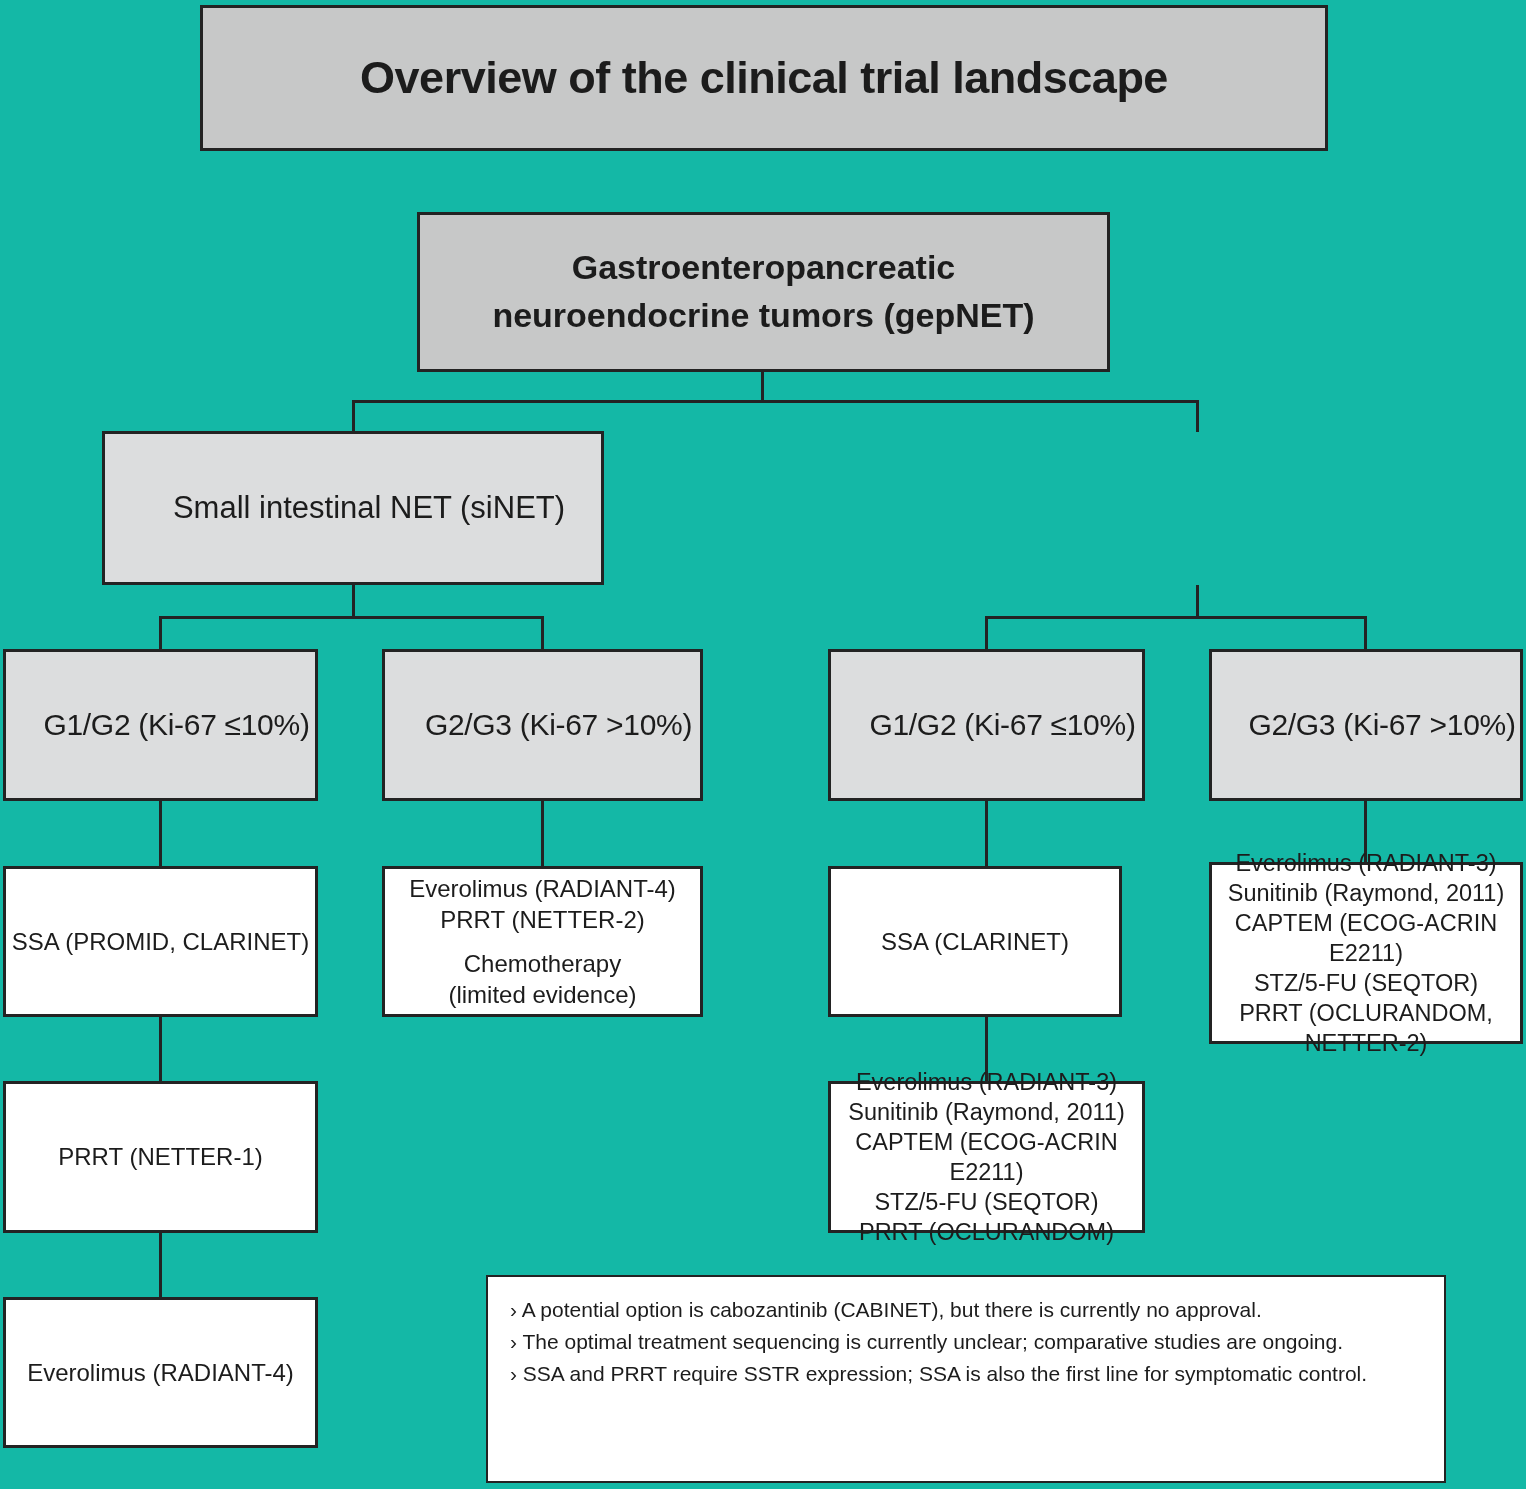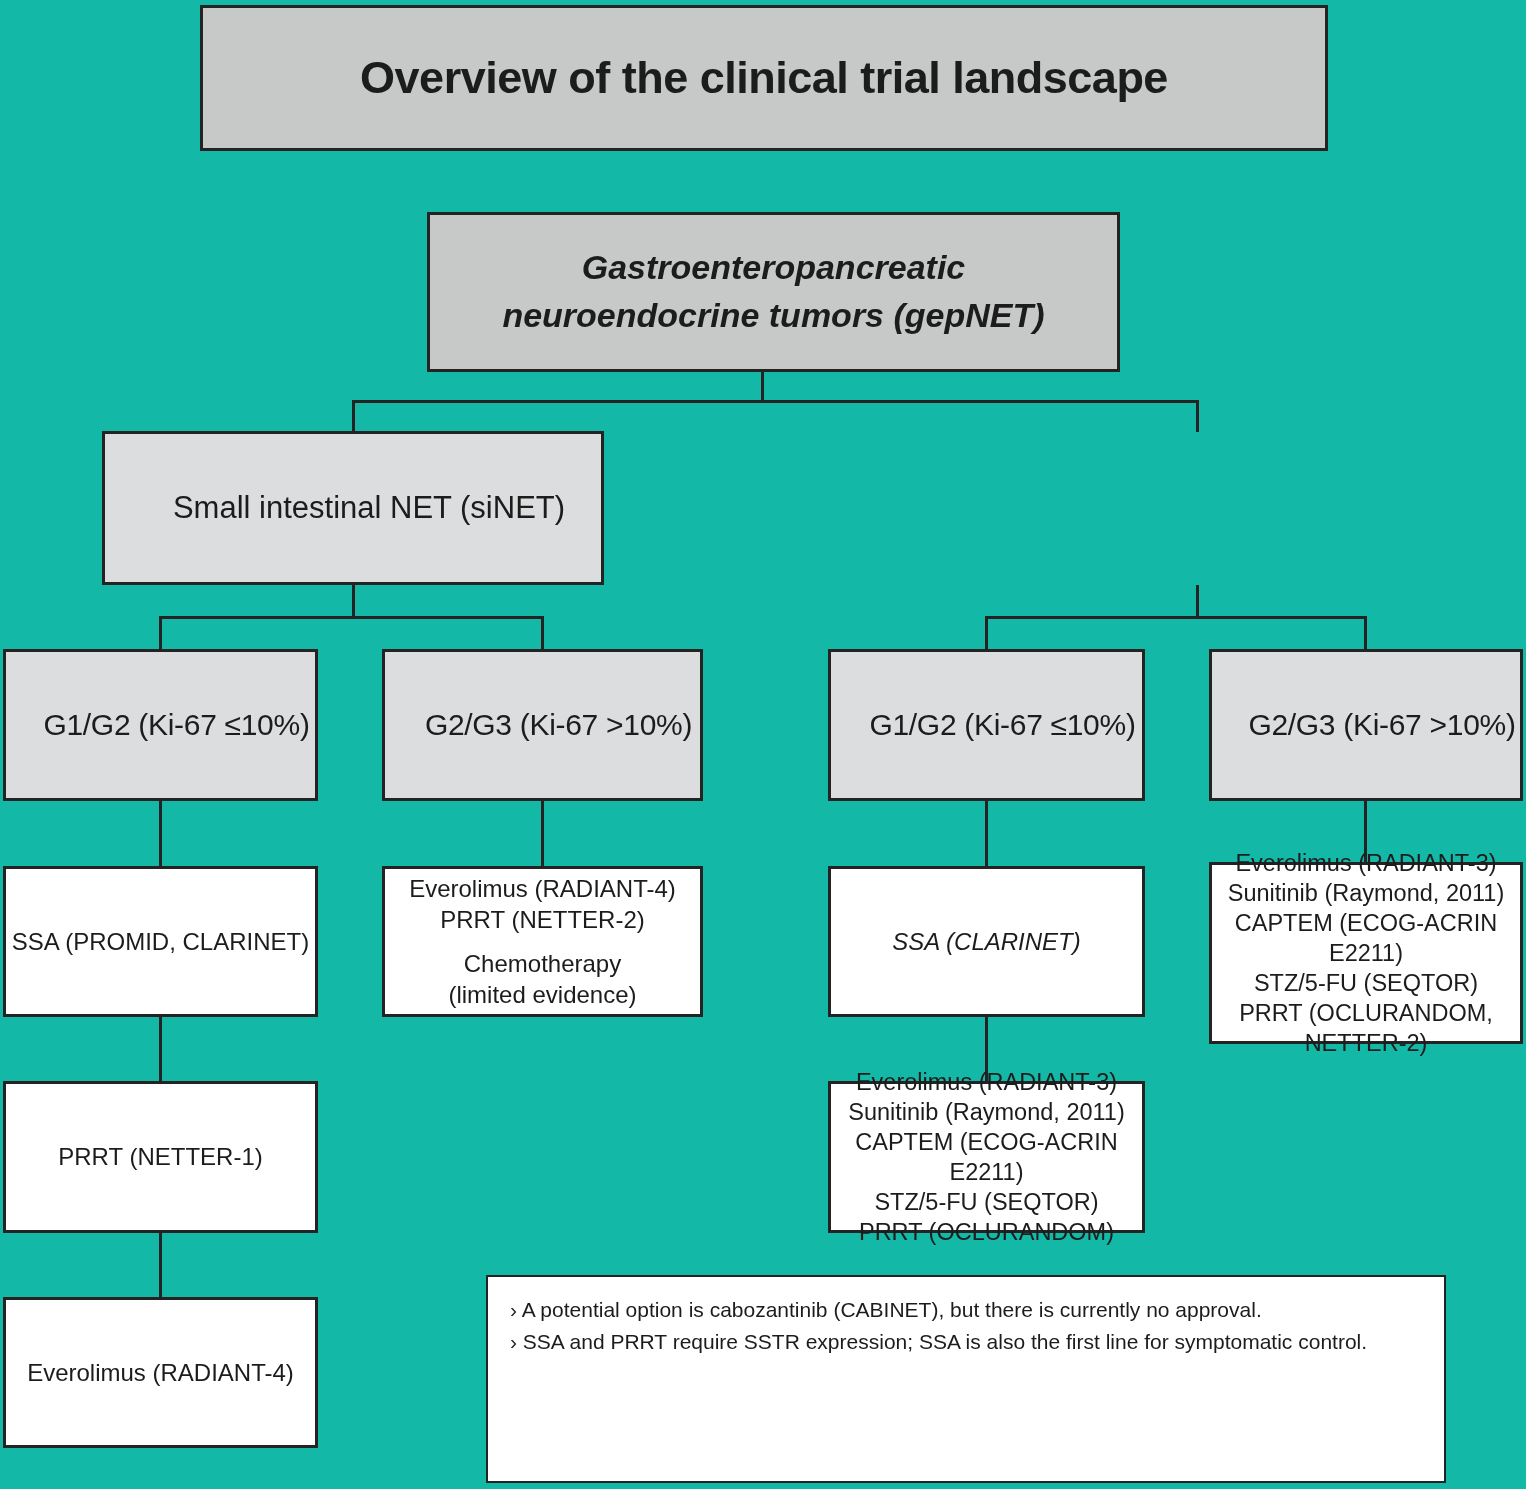--- a/index.html
+++ b/index.html
@@ -54,21 +54,21 @@
 </style>
 </head>
 <body>
 
 <div class="canvas">
 
   <div class="box gray-dark" style="left:200px;top:5px;width:1128px;height:146px;">
     <div class="t-title">Overview of the clinical trial landscape</div>
   </div>
 
-  <div class="box gray-dark" style="left:427px;top:212px;width:693px;height:160px;font-style:italic;">
+  <div class="box gray-dark" style="left:417px;top:212px;width:693px;height:160px;">
     <div class="t-root ml">Gastroenteropancreatic
 neuroendocrine tumors (gepNET)</div>
   </div>
 
   <div class="conn v" style="left:761px;top:372px;height:30px;"></div>
   <div class="conn h" style="left:352px;top:400px;width:847px;"></div>
   <div class="conn v" style="left:352px;top:400px;height:32px;"></div>
   <div class="conn v" style="left:1196px;top:400px;height:32px;"></div>
 
   <div class="box gray-light" style="left:102px;top:431px;width:502px;height:154px;">
@@ -105,21 +105,21 @@
 
   <div class="box white" style="left:3px;top:866px;width:315px;height:151px;">
     <div class="t-tx">SSA (PROMID, CLARINET)</div>
   </div>
   <div class="box white" style="left:382px;top:866px;width:321px;height:151px;gap:13px;">
     <div class="t-tx ml">Everolimus (RADIANT-4)
 PRRT (NETTER-2)</div>
     <div class="t-tx ml">Chemotherapy
 (limited evidence)</div>
   </div>
-  <div class="box white" style="left:828px;top:866px;width:317px;height:151px;font-style:italic;">
+  <div class="box white" style="left:828px;top:866px;width:294px;height:151px;">
     <div class="t-tx">SSA (CLARINET)</div>
   </div>
   <div class="box white" style="left:1209px;top:862px;width:314px;height:182px;">
     <div class="t-tx-sm ml">Everolimus (RADIANT-3)
 Sunitinib (Raymond, 2011)
 CAPTEM (ECOG-ACRIN E2211)
 STZ/5-FU (SEQTOR)
 PRRT (OCLURANDOM,
 NETTER-2)</div>
   </div>
@@ -139,16 +139,17 @@
   </div>
 
   <div class="conn v" style="left:159px;top:1233px;height:64px;"></div>
 
   <div class="box white" style="left:3px;top:1297px;width:315px;height:151px;">
     <div class="t-tx">Everolimus (RADIANT-4)</div>
   </div>
 
   <div class="notes" style="left:486px;top:1275px;width:960px;height:208px;">
     <div>› A potential option is cabozantinib (CABINET), but there is currently no approval.</div>
+    <div>› The optimal treatment sequencing is currently unclear; comparative studies are ongoing.</div>
     <div>› SSA and PRRT require SSTR expression; SSA is also the first line for symptomatic control.</div>
   </div>
 
 </div>
 
 </body></html>

